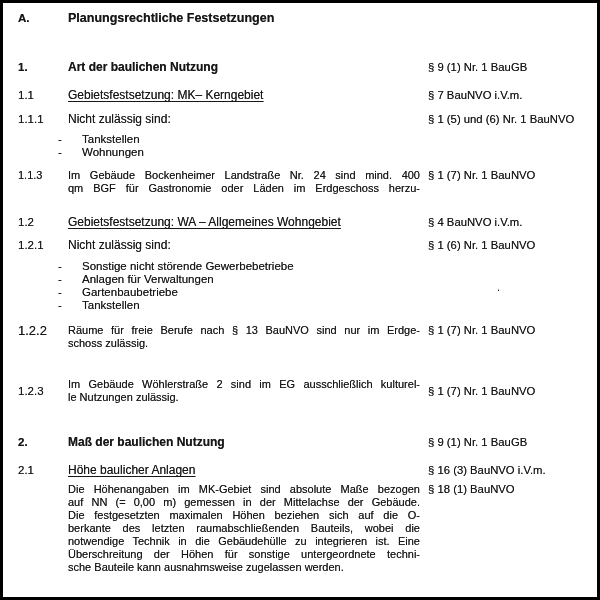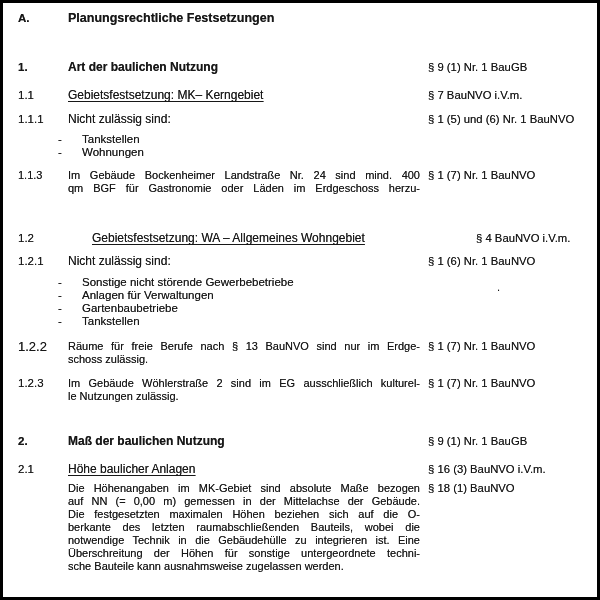--- a/index.html
+++ b/index.html
@@ -27,25 +27,25 @@
   .jl-end { text-align: left; text-align-last: left; }
   .bullets { margin-left: 40px; line-height: 13px; font-size: 11.5px; }
   .bullet { display: flex; }
   .bullet .dash { flex: 0 0 24px; }
   
   .m-r0  { margin-top: 34px; }
   .m-r1  { margin-top: 13px; }
   .m-r2  { margin-top: 9px; }
   .m-bl1 { margin-top: 6px; }
   .m-r4  { margin-top: 10px; }
-  .m-r5  { margin-top: 36px; gap: 24px; }
+  .m-r5  { margin-top: 20px; }
   .m-r6  { margin-top: 8px; }
   .m-bl2 { margin-top: 7px; }
   .m-r8  { margin-top: 12px; }
-  .m-r9  { margin-top: 11px; }
+  .m-r9  { margin-top: 28px; align-items: center; }
   .m-r10 { margin-top: 31px; }
   .m-r11 { margin-top: 13px; }
   .m-r12 { margin-top: 5px; }
   .stray { position: absolute; left: 494px; top: 278px; font-size: 11px; }
 </style>
 </head>
 <body>
 
 <div class="page">
 

